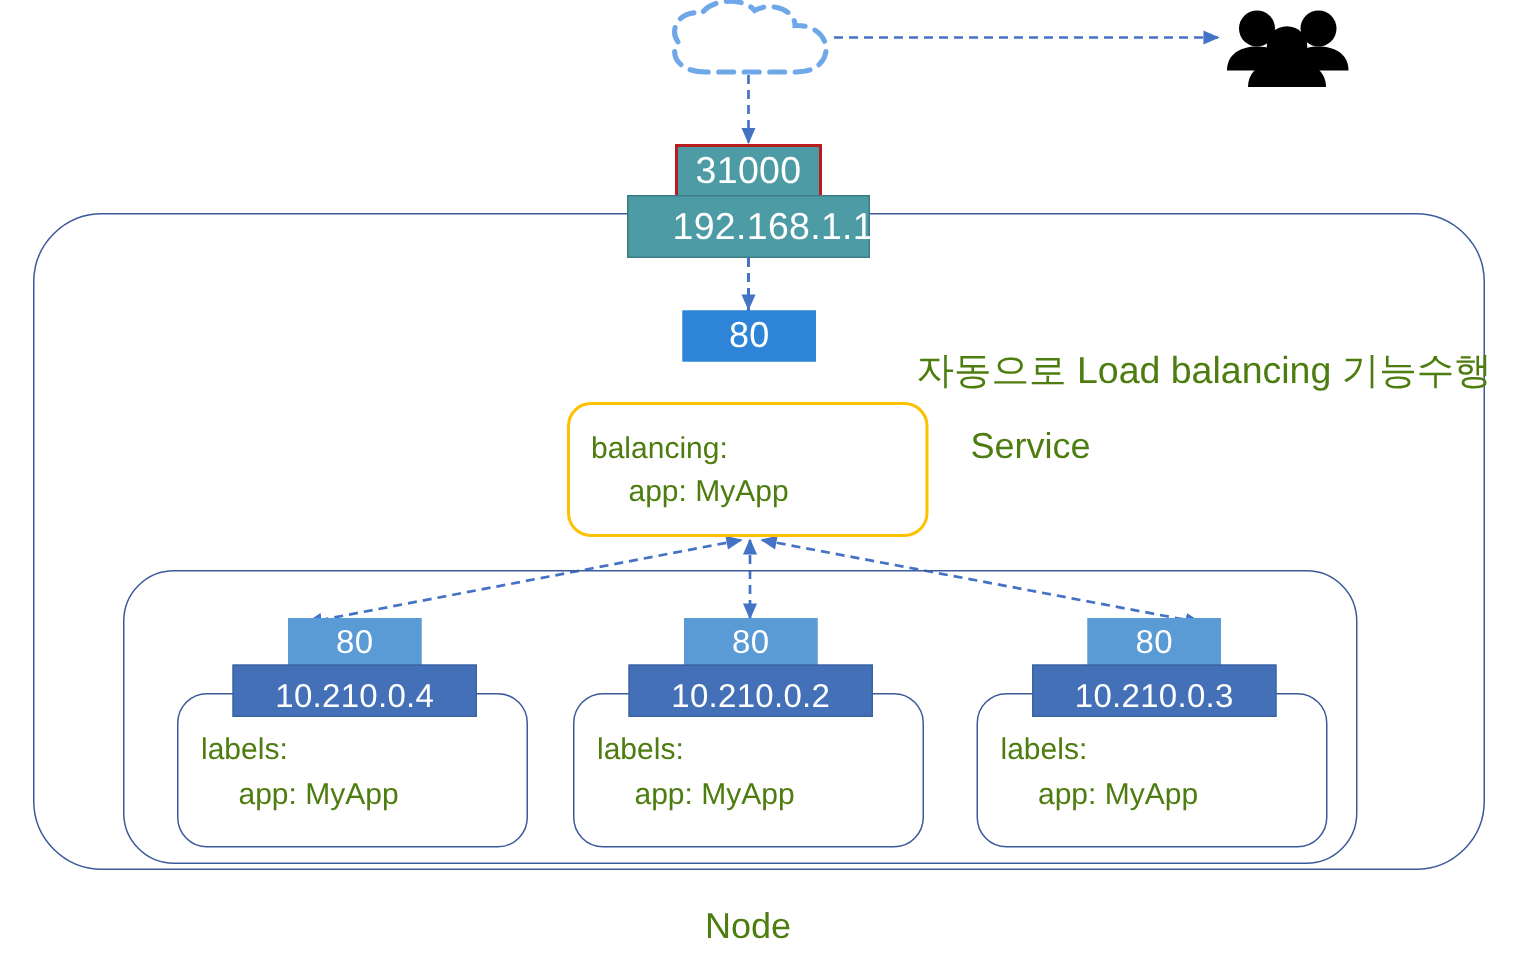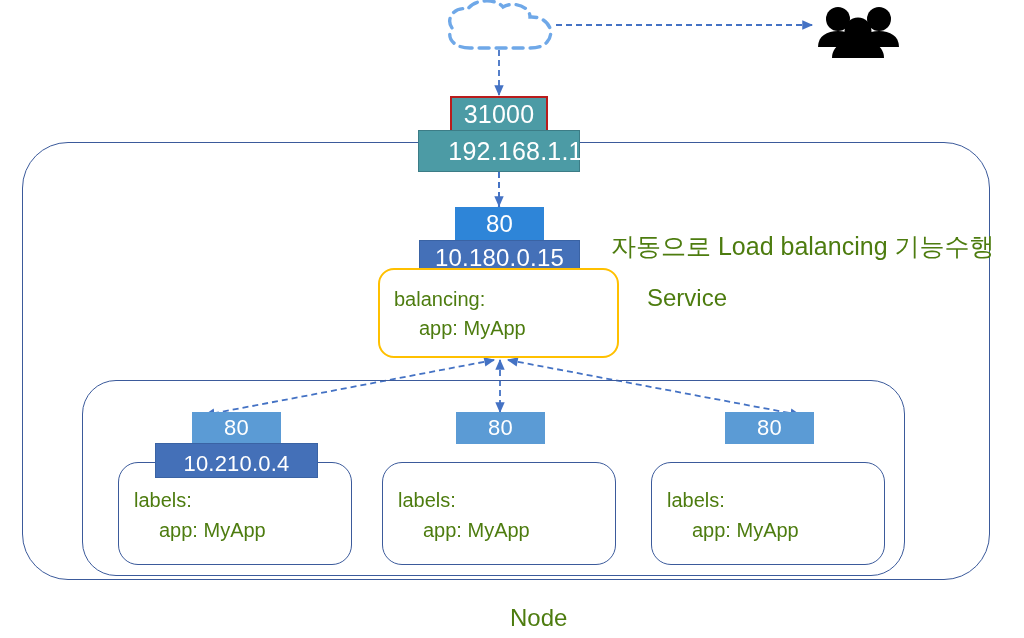--- a/index.html
+++ b/index.html
@@ -109,23 +109,20 @@
   <div class="abs chip teal-port" style="left:450px;top:96px;width:98px;height:36px;font-size:25px;">
     <span>31000</span>
   </div>
   <div class="abs chip teal-ip" style="left:418px;top:130px;width:162px;height:42px;font-size:25px;">
     <span>192.168.1.1</span>
   </div>
 
   <div class="abs chip svc-port" style="left:455px;top:207px;width:89px;height:34px;font-size:24px;">
     <span>80</span>
   </div>
-  <div class="abs chip svc-ip" style="left:419px;top:240px;width:161px;height:36px;font-size:24px;">
-    <span>10.180.0.15</span>
-  </div>
 
   <div class="abs selector-card" style="left:378px;top:268px;width:241px;height:90px;"></div>
   <div class="txt txt-key" style="left:394px;top:288px;">balancing:</div>
   <div class="txt txt-val" style="left:419px;top:317px;">app: MyApp</div>
 
   <div class="txt label-ko" style="left:611px;top:230px;">자동으로 Load balancing 기능수행</div>
   <div class="txt label-lg" style="left:647px;top:284px;">Service</div>
 
   <div class="abs outline pod" style="left:118px;top:462px;width:234px;height:103px;"></div>
   <div class="abs chip pod-port" style="left:192px;top:412px;width:89px;height:32px;font-size:22px;">
@@ -134,25 +131,31 @@
   <div class="abs chip pod-ip" style="left:155px;top:443px;width:163px;height:35px;font-size:22px;">
     <span>10.210.0.4</span>
   </div>
   <div class="txt txt-key" style="left:134px;top:489px;">labels:</div>
   <div class="txt txt-val" style="left:159px;top:519px;">app: MyApp</div>
 
   <div class="abs outline pod" style="left:382px;top:462px;width:234px;height:103px;"></div>
   <div class="abs chip pod-port" style="left:456px;top:412px;width:89px;height:32px;font-size:22px;">
     <span>80</span>
   </div>
+  <div class="abs chip pod-ip" style="left:419px;top:443px;width:163px;height:35px;font-size:22px;">
+    <span>10.210.0.2</span>
+  </div>
   <div class="txt txt-key" style="left:398px;top:489px;">labels:</div>
   <div class="txt txt-val" style="left:423px;top:519px;">app: MyApp</div>
 
   <div class="abs outline pod" style="left:651px;top:462px;width:234px;height:103px;"></div>
   <div class="abs chip pod-port" style="left:725px;top:412px;width:89px;height:32px;font-size:22px;">
     <span>80</span>
   </div>
+  <div class="abs chip pod-ip" style="left:688px;top:443px;width:163px;height:35px;font-size:22px;">
+    <span>10.210.0.3</span>
+  </div>
   <div class="txt txt-key" style="left:667px;top:489px;">labels:</div>
   <div class="txt txt-val" style="left:692px;top:519px;">app: MyApp</div>
 
-  <div class="txt label-lg" style="left:470px;top:604px;margin-left:40px;">Node</div>
+  <div class="txt label-lg" style="left:470px;top:604px;">Node</div>
 
 </div>
 
 </body></html>

